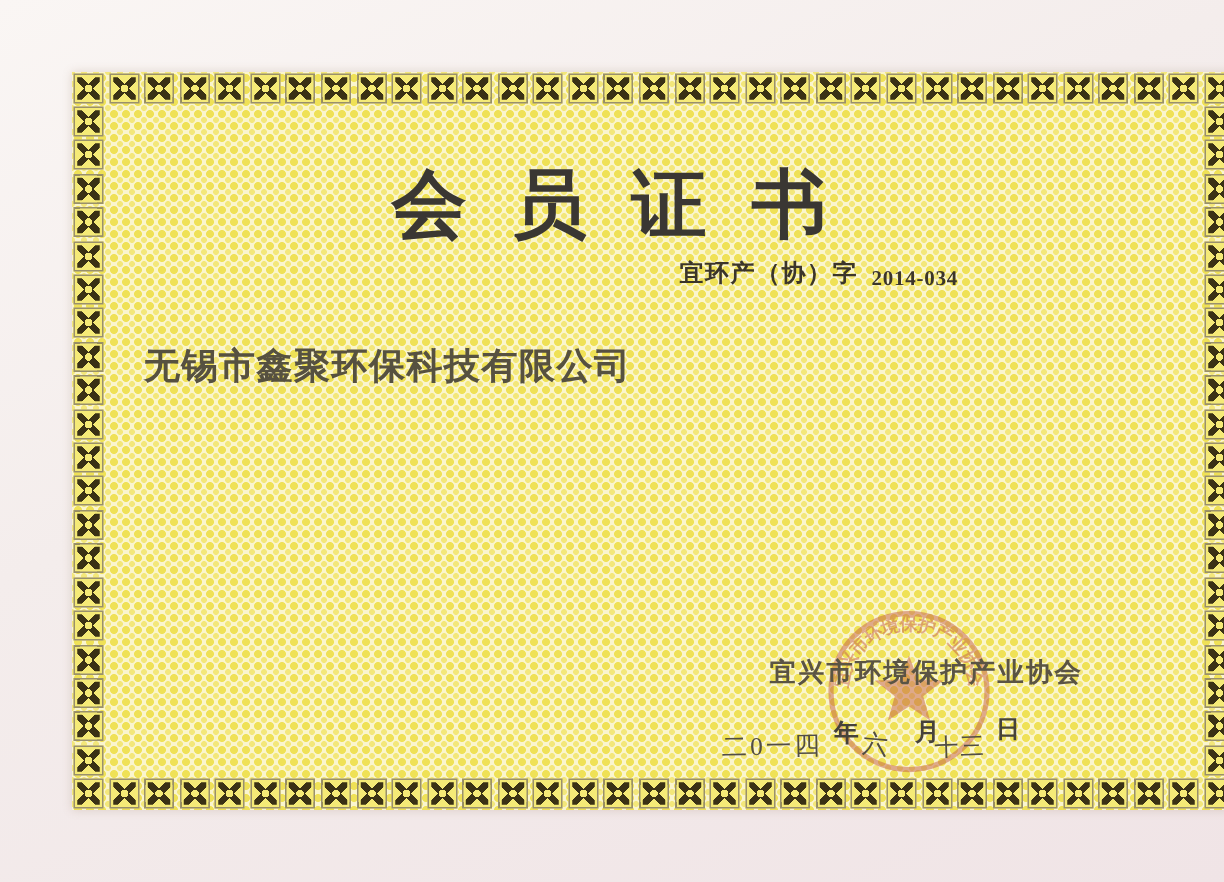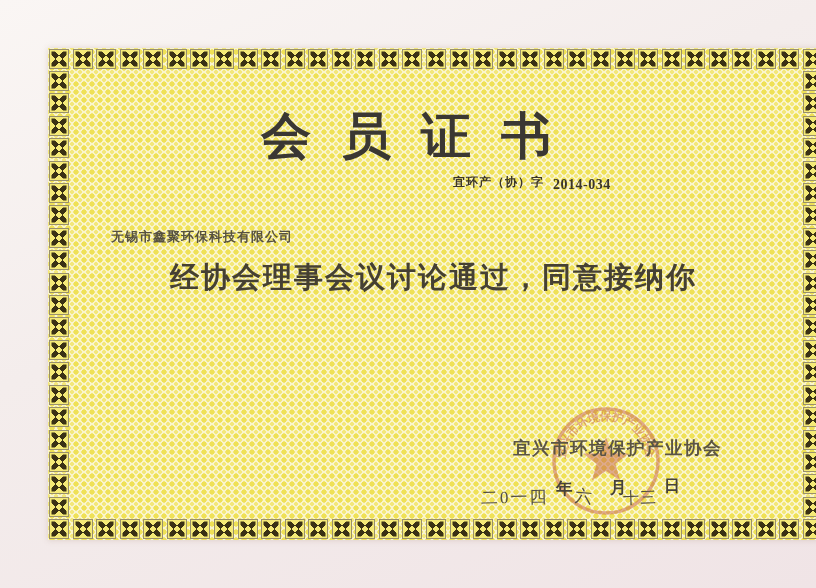--- a/index.html
+++ b/index.html
@@ -65,27 +65,27 @@
     transform: translateX(-15px);
     white-space: nowrap;
   }
   .serial {
     position: absolute;
     left: 405px;
     top: 124px;
     color: #3b352a;
     white-space: nowrap;
   }
-  .serial .prefix { font-size: 12px; font-weight: bold; letter-spacing: 1px; }
+  .serial .prefix { font-size: 16px; font-weight: bold; letter-spacing: 1px; }
   .serial .number { font-size: 14px; font-weight: bold; margin-left: 9px; position: relative; top: 3px; letter-spacing: 0.5px; }
   .recipient {
     position: absolute;
-    left: 63px;
+    left: 48px;
     top: 180px;
-    font-size: 13px;
+    font-size: 24px;
     font-weight: 600;
     color: #565140;
     letter-spacing: 1px;
   }
   .body-text {
     position: absolute;
     left: 50px;
     top: 212px;
     width: 625px;
     font-size: 29px;
@@ -248,21 +248,20 @@
 
     <div class="title">会员证书</div>
 
     <div class="serial">
       <span class="prefix">宜环产（协）字</span><span class="number">2014-034</span>
     </div>
 
     <div class="recipient">无锡市鑫聚环保科技有限公司</div>
 
     <div class="body-text">
-      <div class="line first">经协会理事会议讨论通过，同意接纳你</div>
     </div>
 
     <svg class="seal" viewBox="0 0 132 132" xmlns="http://www.w3.org/2000/svg">
       <circle cx="66" cy="66" r="52" fill="none" stroke="#c4604a" stroke-width="3.5"></circle>
       <polygon points="66,42 71.9,57.9 88.8,58.6 75.5,69.1 80.1,85.4 66,76 51.9,85.4 56.5,69.1 43.2,58.6 60.1,57.9" fill="#c4604a"></polygon>
       <path id="sealArc" d="M 25,66 A 41,41 0 0 1 107,66" fill="none" stroke="none"></path>
       <text fill="#c4604a" font-size="12" font-weight="bold">
         <textPath href="#sealArc" startOffset="2" textLength="124">宜兴市环境保护产业协会</textPath>
       </text>
     </svg>

